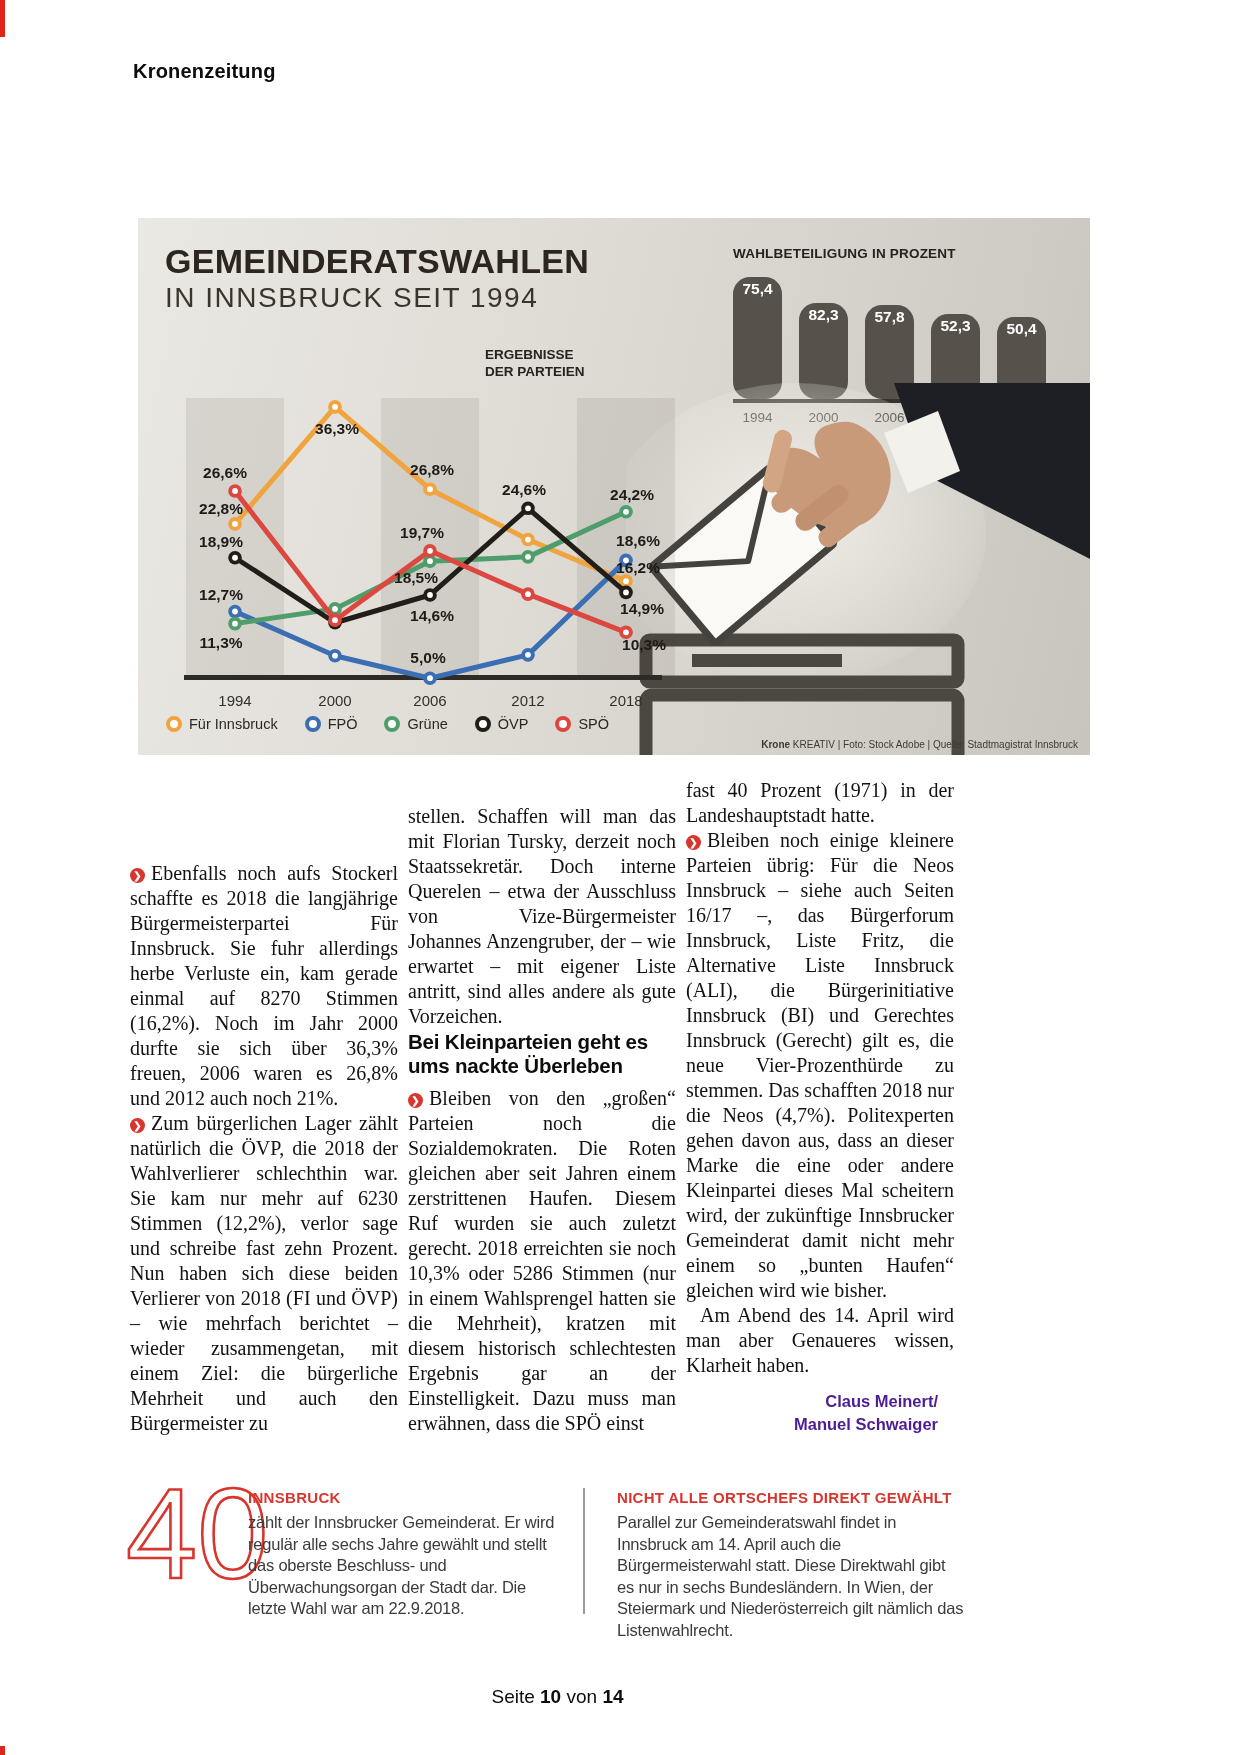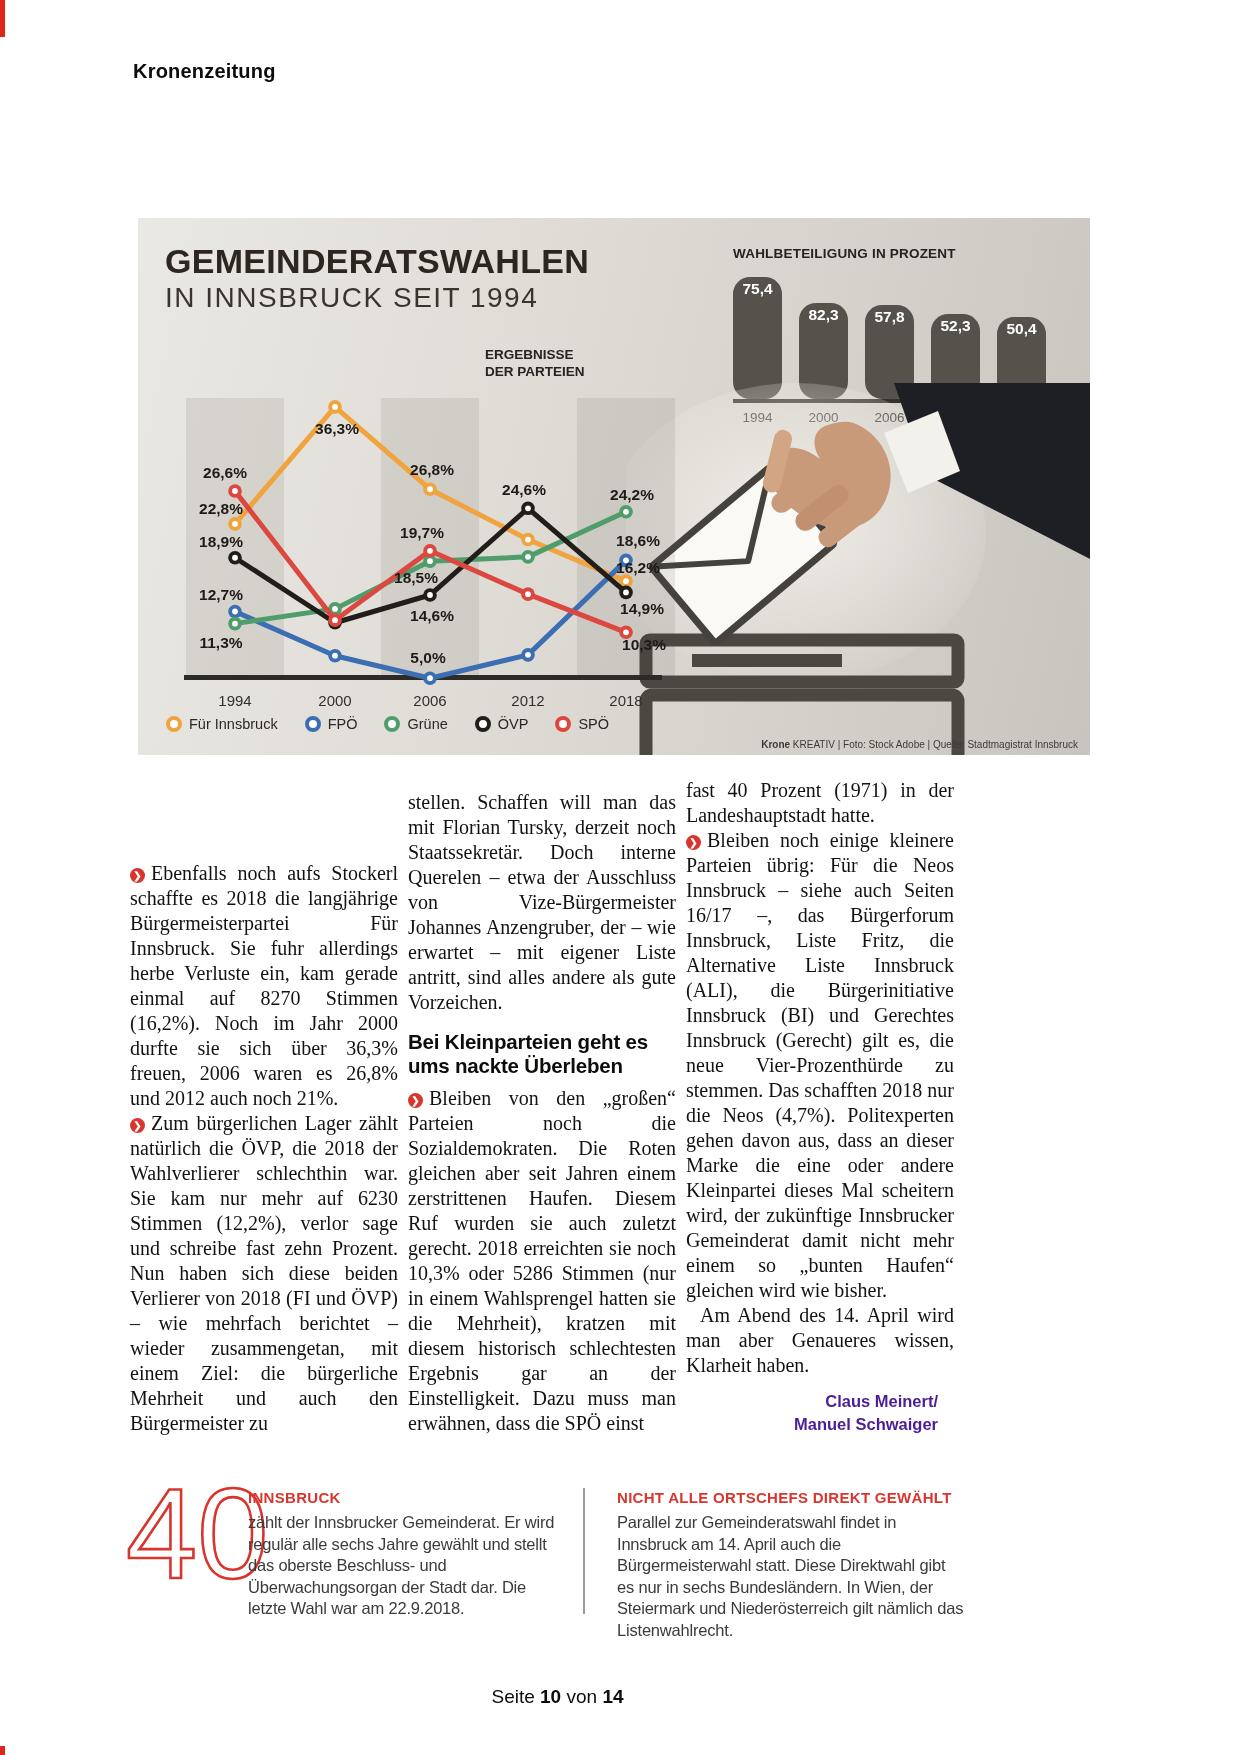--- a/index.html
+++ b/index.html
@@ -37,21 +37,21 @@
   #credit{right:12px;bottom:5px;font-size:10px;color:#3e3a35;z-index:5;}
   #credit b{font-weight:bold;margin-left:48px;}
   #photo{left:488px;top:165px;width:464px;height:372px;}
   
   #article{left:130px;top:778px;width:855px;display:flex;gap:10px;align-items:flex-end;}
   .col{width:268px;}
   p.body{font-family:"Liberation Serif", serif;font-size:20px;line-height:25px;
          text-align:justify;margin:0;color:#141210;}
   p.body.indent{text-indent:14px;}
   h3.subhead{font-family:"Liberation Sans", sans-serif;font-size:20.5px;line-height:24px;
-             font-weight:bold;margin:15px 0 8px 0;color:#0f0d0b;letter-spacing:-0.2px;}
+             font-weight:bold;margin:1px 0 8px 0;color:#0f0d0b;letter-spacing:-0.2px;}
   p.byline{font-size:16.5px;font-weight:bold;text-align:right;margin:12px 16px 0 0;line-height:23px;color:#4c1d95;}
   .bullet{display:inline-block;width:15px;height:15px;border-radius:50%;background:#d7362e;
           color:#fff;font-size:10px;line-height:15px;text-align:center;margin-right:6px;
           font-family:"Liberation Sans", sans-serif;font-weight:bold;position:relative;top:-1px;}
   
   #stat-num{left:126px;top:1472px;width:130px;height:132px;overflow:visible;}
   #stat-left-head{left:248px;top:1489px;font-size:15px;font-weight:bold;color:#d7362e;letter-spacing:.3px;}
   #stat-left-text{left:248px;top:1512px;width:308px;font-size:16.5px;line-height:21.5px;color:#3b3b3b;letter-spacing:-0.2px;}
   #stat-divider{left:583px;top:1488px;width:2px;height:126px;background:#9a9a9a;}
   #stat-right-head{left:617px;top:1489px;font-size:15px;font-weight:bold;color:#d7362e;letter-spacing:.3px;}

